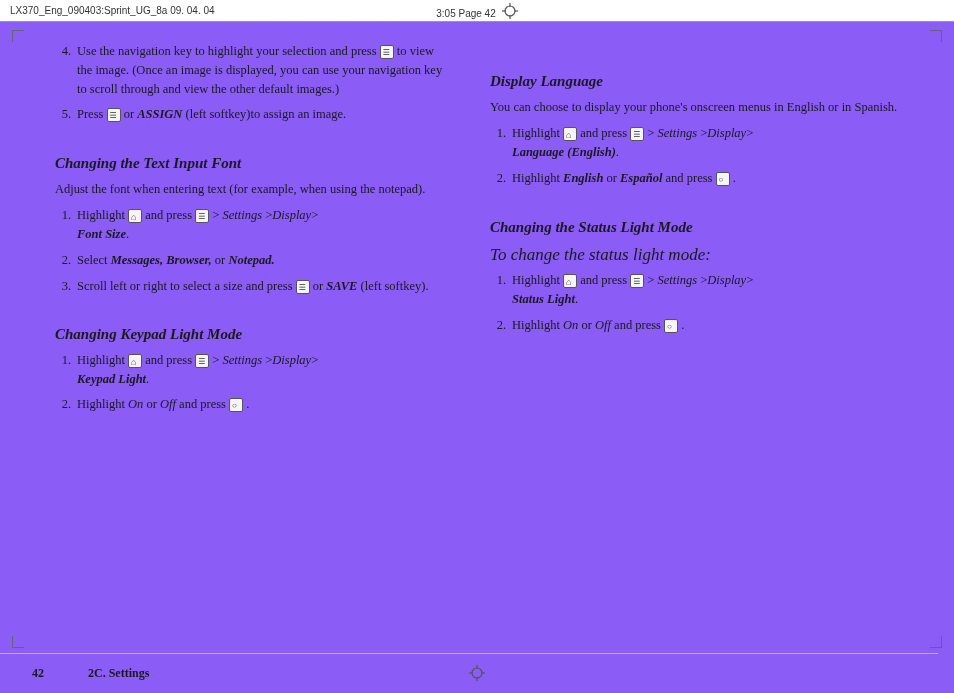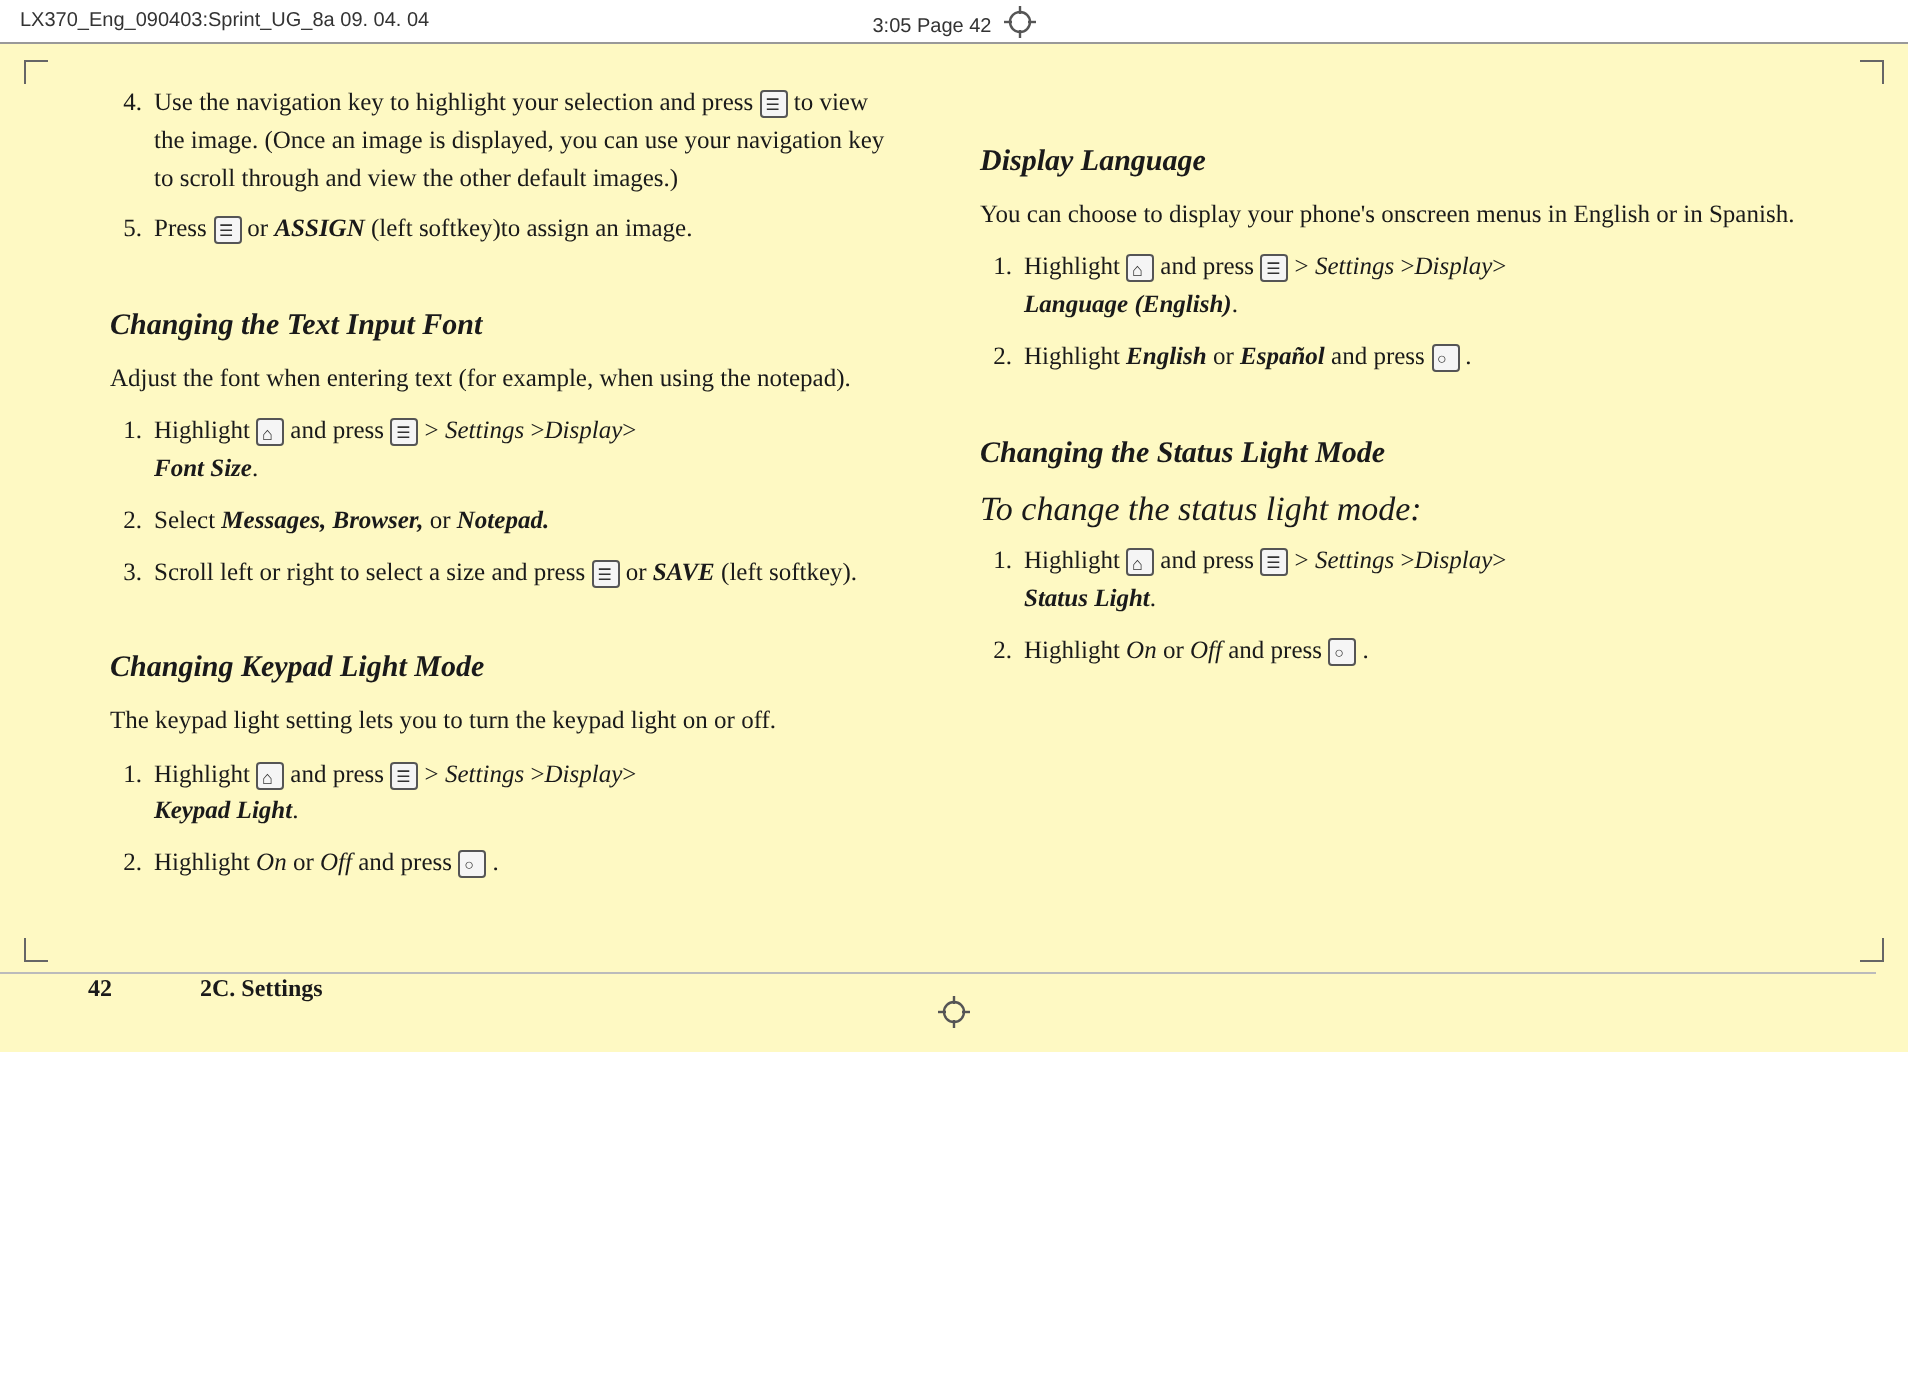--- a/index.html
+++ b/index.html
@@ -9,23 +9,23 @@
       background: #ffffff;
       font-family: 'Times New Roman', Times, serif;
       font-size: 13px;
       color: #1a1a1a;
       overflow: hidden;
       position: relative;
     }
 
     .page-container {
       width: 954px;
-      height: 526px;
-      position: relative;
-      background: #fef9c3;
+      height: 693px;
+      position: relative;
+      background: #8b5cf6;
     }
 
     
     .header-bar {
       position: absolute;
       top: 0;
       left: 0;
       right: 0;
       height: 22px;
       background: #ffffff;
@@ -183,21 +183,22 @@
     }
 
     
     .footer {
       position: absolute;
       bottom: 0;
       left: 0;
       right: 16px;
       height: 40px;
       display: flex;
-      padding: 0 44px;
+      align-items: center;
+      padding: 0 32px;
       border-top: 1px solid #bbb;
     }
     .footer-page {
       font-size: 12px;
       font-weight: bold;
     }
     .footer-section {
       margin-left: 44px;
       font-size: 12px;
       font-weight: bold;
@@ -286,21 +287,20 @@
         </li>
         <li>
           <span class="num">3.</span>
           <span class="text">
             Scroll left or right to select a size and press <span class="icon-inline menu"></span> or <span class="bi">SAVE</span> (left softkey).
           </span>
         </li>
       </ul>
 
       <div class="section-heading">Changing Keypad Light Mode</div>
-      <p class="body-text">The keypad light setting lets you to turn the keypad light on or off.</p>
 
       <ul class="num-list">
         <li>
           <span class="num">1.</span>
           <span class="text">
             Highlight <span class="icon-inline home"></span> and press <span class="icon-inline menu"></span> <span class="gt">&gt;</span> <span class="it">Settings</span> <span class="gt">&gt;</span><span class="it">Display</span><span class="gt">&gt;</span><br>
             <span class="it b">Keypad Light</span><span>.</span>
           </span>
         </li>
         <li>

